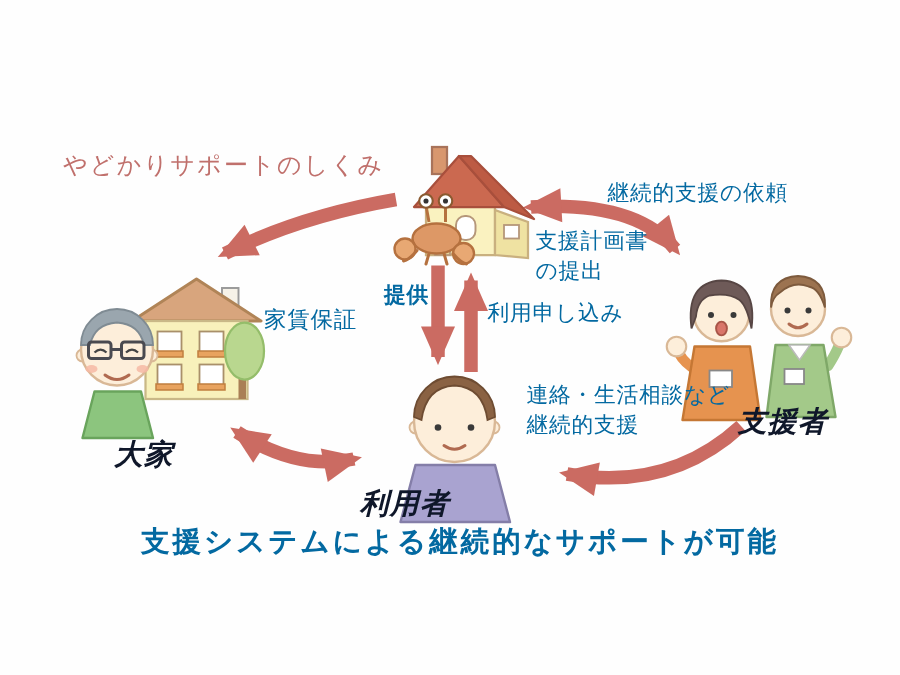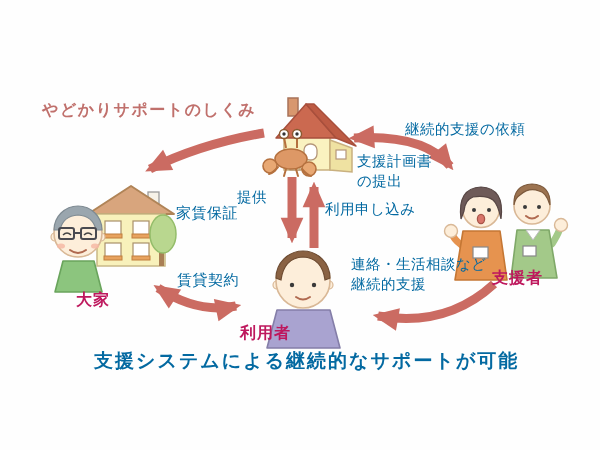--- a/index.html
+++ b/index.html
@@ -7,26 +7,26 @@
     position:relative;width:600px;height:450px;background:#fefefe;
     overflow:hidden;font-family:"DejaVu Sans","Liberation Sans",sans-serif;
   }
   .stage svg{position:absolute;left:0;top:0;}
   .lbl{
     position:absolute;color:#0369a1;font-size:14.5px;line-height:20px;
     letter-spacing:.5px;font-weight:500;white-space:nowrap;
   }
   .lbl span{display:block;}
   .actor-lbl{
-    position:absolute;color:#be185d;font-size:16px;font-weight:600;
-    letter-spacing:1px;white-space:nowrap;
+    position:absolute;color:#0f172a;font-size:19px;font-weight:600;
+    letter-spacing:1px;white-space:nowrap;font-style:italic;
   }
   .diagram-title{
     position:absolute;left:42px;top:100px;color:#c0706c;font-size:16px;
-    font-weight:bold;letter-spacing:1.5px;white-space:nowrap;
+    font-weight:normal;letter-spacing:1.5px;white-space:nowrap;
   }
   .diagram-footer{
     position:absolute;left:94px;top:348px;color:#0369a1;font-size:19px;
     font-weight:bold;letter-spacing:2px;white-space:nowrap;
   }
   .align-r{text-align:right;}
 </style>
 </head>
 <body>
 
@@ -142,26 +142,25 @@
   <div class="lbl" style="left:176px;top:155px;font-size:15px;margin-top:48px;">家賃保証</div>
 
   <div class="lbl" style="left:405px;top:119px;">継続的支援の依頼</div>
 
   <div class="lbl" style="left:357px;top:151px;">
     <span>支援計画書</span>
     <span>の提出</span>
   </div>
 
   <div class="lbl align-r" style="left:190px;top:187px;width:96px;">
-    <span style="margin-right:19px;">提供</span>
+    <span style="margin-right:0;font-weight:bold;">提供</span>
   </div>
 
   <div class="lbl" style="left:325px;top:199px;">利用申し込み</div>
 
-  <div class="lbl" style="left:177px;top:270px;font-size:15px;">賃貸契約</div>
 
   <div class="lbl" style="left:351px;top:254px;">
     <span>連絡・生活相談など</span>
     <span>継続的支援</span>
   </div>
 
   <div class="actor-lbl" style="left:76px;top:290px;text-align:center;">大家</div>
   <div class="actor-lbl" style="left:240px;top:323px;">利用者</div>
   <div class="actor-lbl" style="left:492px;top:268px;">支援者</div>
 

